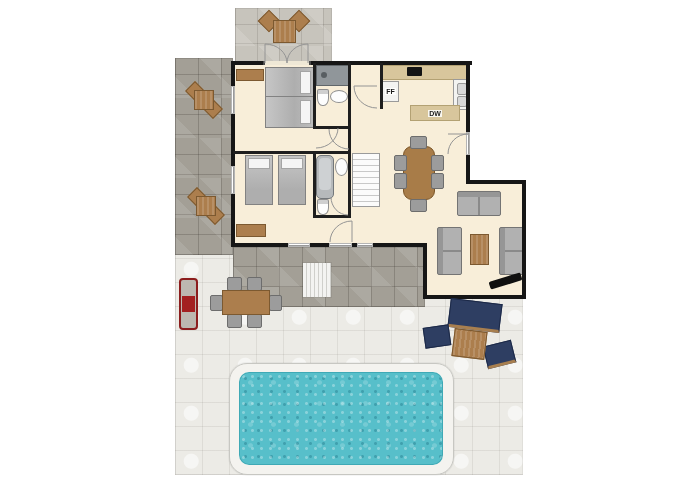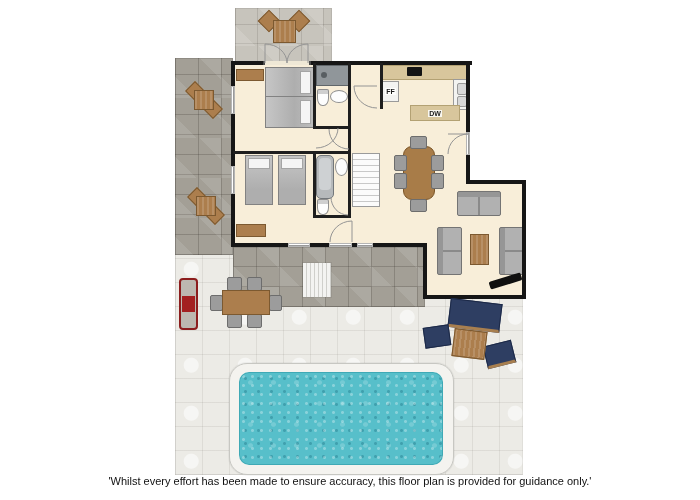--- a/index.html
+++ b/index.html
@@ -207,15 +207,14 @@
 
   <div class="abs navy framed" style="left:449px;top:301px;width:50px;height:25px;transform:rotate(7deg)"></div>
   <div class="abs navy" style="left:424px;top:326px;width:24px;height:19px;transform:rotate(-8deg)"></div>
   <div class="abs navy framed" style="left:485px;top:343px;width:27px;height:19px;transform:rotate(-14deg)"></div>
   <div class="abs wood grain" style="left:453px;top:330px;width:31px;height:26px;transform:rotate(7deg)"></div>
 
   <div class="abs pool-surround" style="left:229px;top:363px;width:223px;height:110px">
     <div class="abs pool-water" style="left:9px;top:8px;width:204px;height:93px"></div>
   </div>
 
-  <div class="abs disclaimer">'Whilst every effort has been made to ensure accuracy, this floor plan is provided for guidance only.'</div>
 
 </div>
 
 </body></html>

